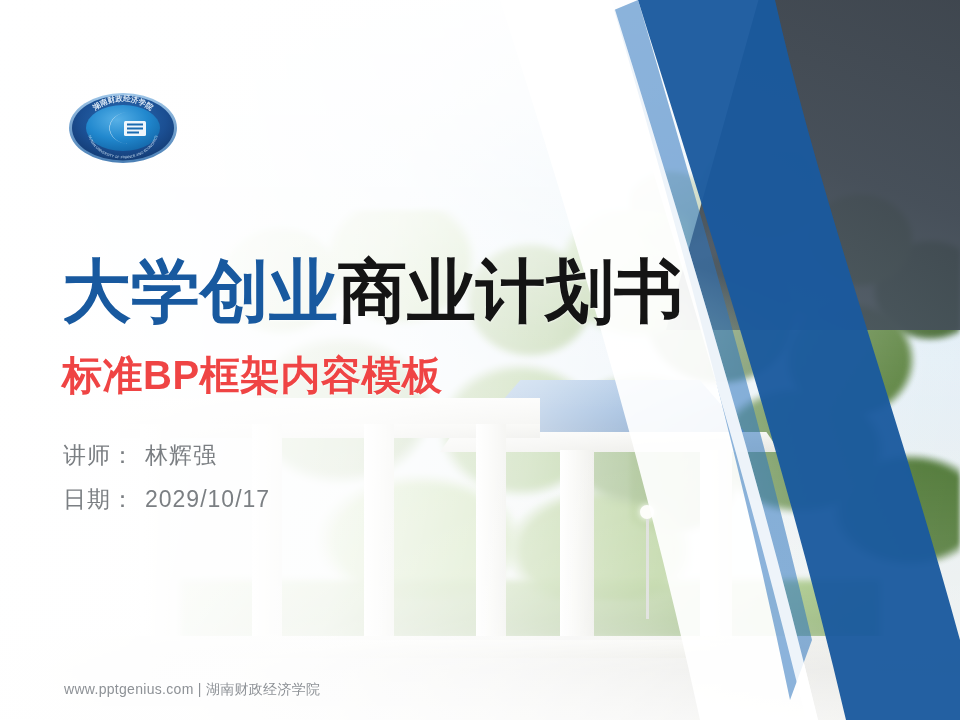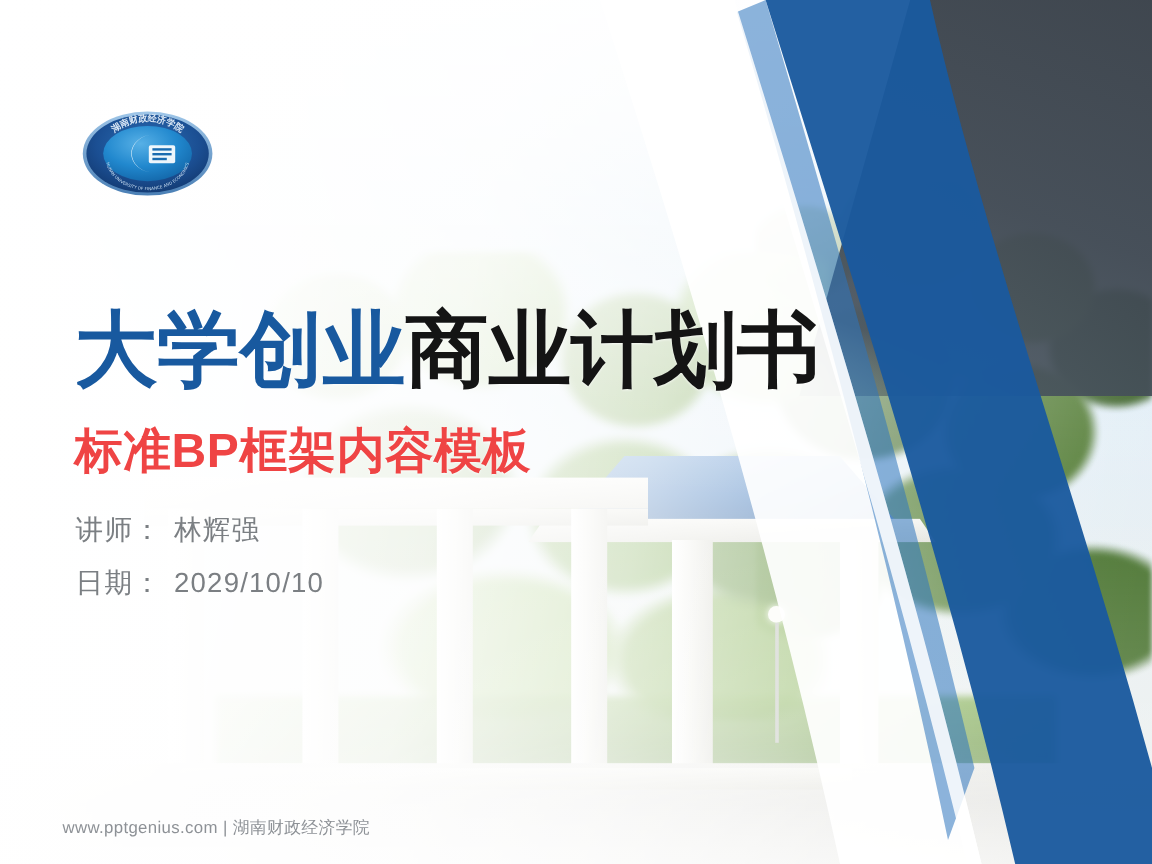--- a/index.html
+++ b/index.html
@@ -158,29 +158,29 @@
   .title .t-blue { color: #18599f; }
   .title .t-dark { color: #141414; }
 
   .subtitle {
     position: absolute; left: 62px; top: 348px;
     font-size: 40px; font-weight: 600; color: #ef4444;
     white-space: nowrap; letter-spacing: .5px;
     text-shadow: 0 1px 2px rgba(255,255,255,.75);
   }
 
-  .meta { position: absolute; left: 63px; top: 426px; }
+  .meta { position: absolute; left: 63px; top: 440px; }
   .meta-row {
     font-size: 23px; color: #7b7f83; letter-spacing: 1px;
     margin-bottom: 13px; white-space: nowrap;
   }
   .meta-row .m-label { margin-right: 10px; }
 
   .footer {
-    position: absolute; left: 52px; top: 681px;
+    position: absolute; left: 64px; top: 681px;
     font-size: 14px; color: #8d9196; letter-spacing: .3px; white-space: nowrap;
   }
 </style>
 </head>
 <body>
 
 <div class="slide">
 
   <div class="photo">
     <div class="trees-right"></div>
@@ -257,19 +257,19 @@
 
   <div class="title"><span class="t-blue">大学创业</span><span class="t-dark">商业计划书</span></div>
 
   <div class="subtitle">标准BP框架内容模板</div>
 
   <div class="meta">
     <div class="meta-row">
       <span class="m-label">讲师：</span><span class="m-value">林辉强</span>
     </div>
     <div class="meta-row">
-      <span class="m-label">日期：</span><span class="m-value">2029/10/10</span>
+      <span class="m-label">日期：</span><span class="m-value">2029/10/17</span>
     </div>
   </div>
 
   <div class="footer">www.pptgenius.com | 湖南财政经济学院</div>
 
 </div>
 
 </body></html>

